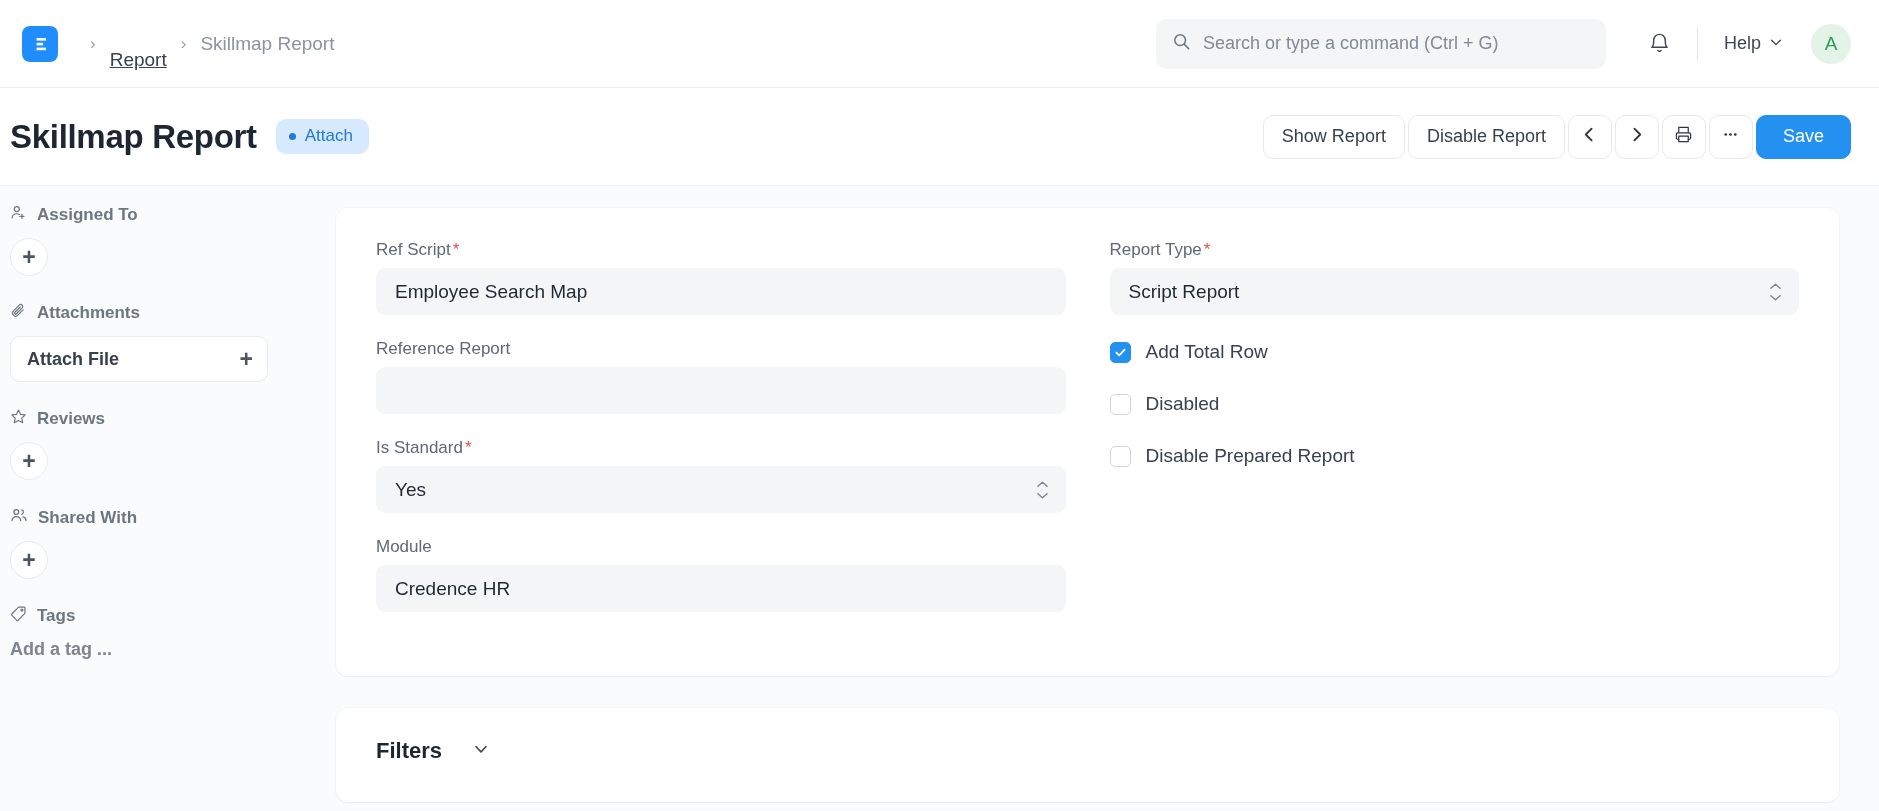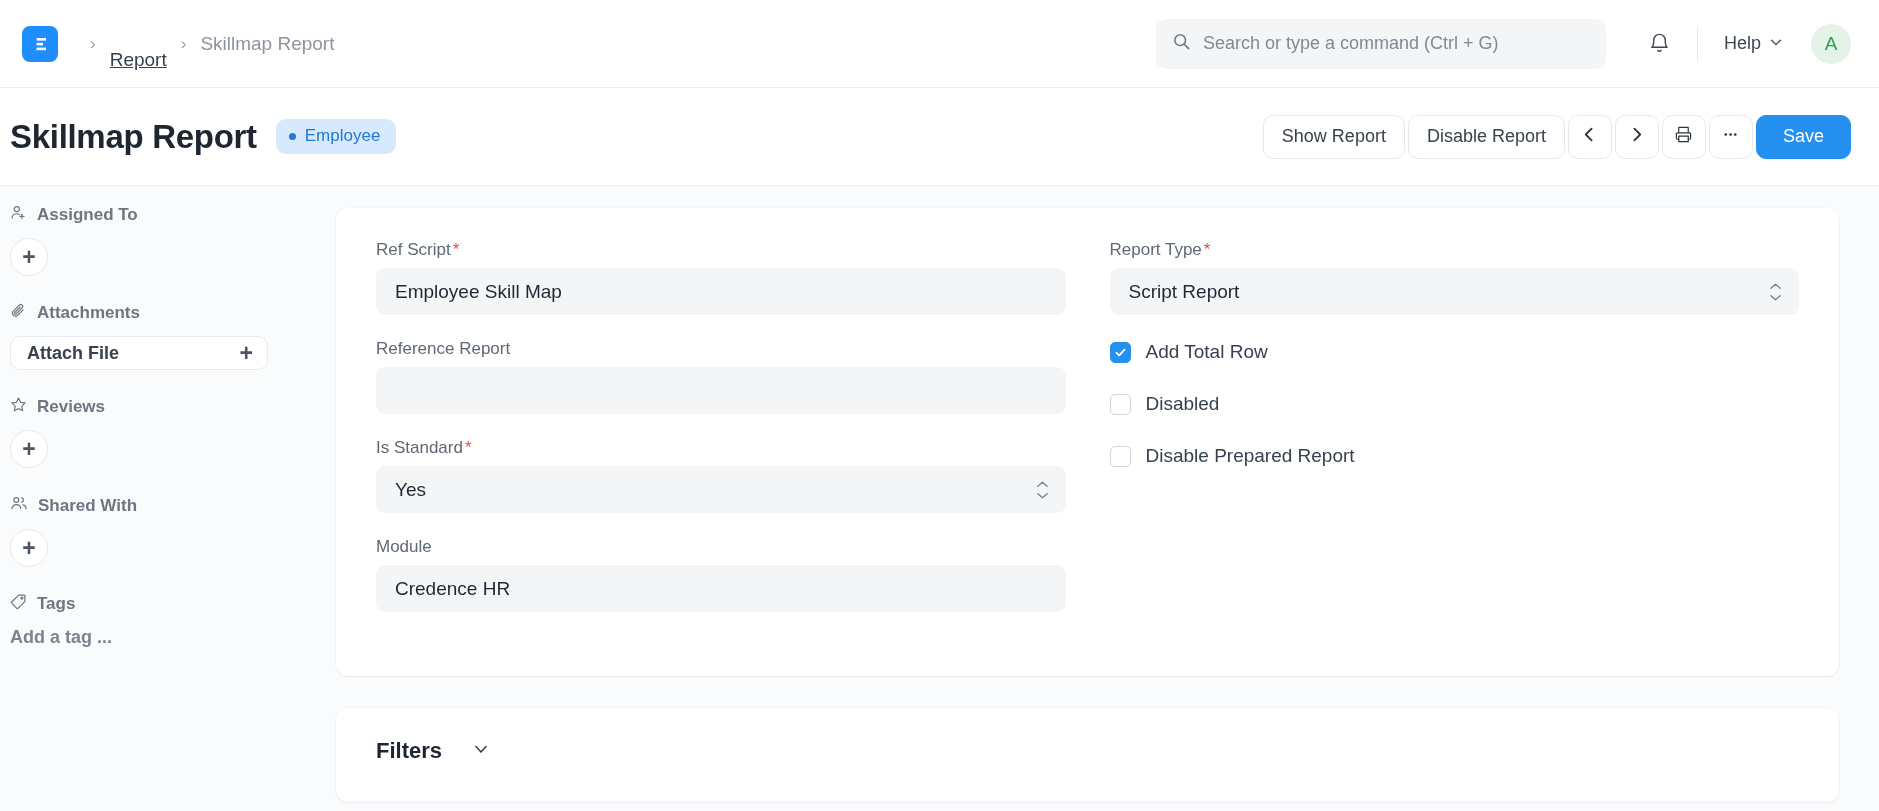--- a/index.html
+++ b/index.html
@@ -130,21 +130,21 @@
   }
   .plus-circle {
     width: 38px; height: 38px; border-radius: 50%;
     border: 1px solid #e7eaee; background: #fff;
     display: flex; align-items: center; justify-content: center;
     color: #4b5561; font-size: 23px; line-height: 1;
     cursor: pointer;
     margin-bottom: 26px;
   }
   .attach-box {
-    height: 34px; border: 1px solid #e7eaee; border-radius: 10px;
+    height: 46px; border: 1px solid #e7eaee; border-radius: 10px;
     background: #fff;
     display: flex; align-items: center; justify-content: space-between;
     padding: 0 14px 0 16px;
     color: #38414d; font-size: 18px;
     margin-bottom: 26px; width: 258px;
     cursor: pointer;
   }
   .attach-box .plus { font-size: 23px; color: #4b5561; }
   .add-tag { color: #7d848f; font-size: 18px; margin-top: 2px; cursor: pointer; }
 
@@ -266,21 +266,21 @@
   <div class="avatar">
     <span>A</span>
   </div>
 </div>
 
 <div class="titlebar">
   <h1 class="page-title">Skillmap Report</h1>
 
   <div class="status-badge">
     <span class="dot"></span>
-    <span>Employee</span>
+    <span>Attach</span>
   </div>
 
   <div class="title-actions">
     <button class="btn">Show Report</button>
     <button class="btn">Disable Report</button>
 
     <button class="btn icon-btn">
       <span>
         <svg width="17" height="17" viewBox="0 0 16 16" fill="none" stroke="#2b333d" stroke-width="1.7" stroke-linecap="round" stroke-linejoin="round">
             <polyline points="10,2.5 4.5,8 10,13.5"></polyline>
@@ -399,21 +399,21 @@
 
     <section class="card">
       <div class="grid2">
 
         <div class="col">
 
           <div class="field">
             <label class="field-label">
               <span>Ref Script</span><span class="req">*</span>
             </label>
-            <div class="input">Employee Skill Map</div>
+            <div class="input">Employee Search Map</div>
           </div>
 
           <div class="field">
             <label class="field-label">Reference Report</label>
             <div class="input"></div>
           </div>
 
           <div class="field">
             <label class="field-label">
               <span>Is Standard</span><span class="req">*</span>

